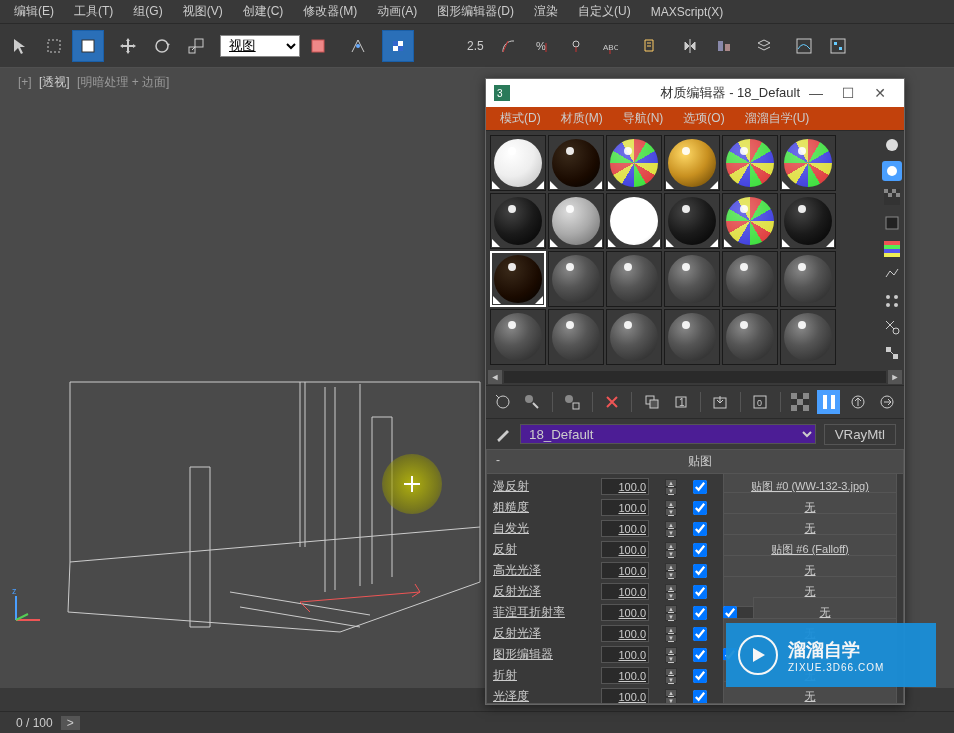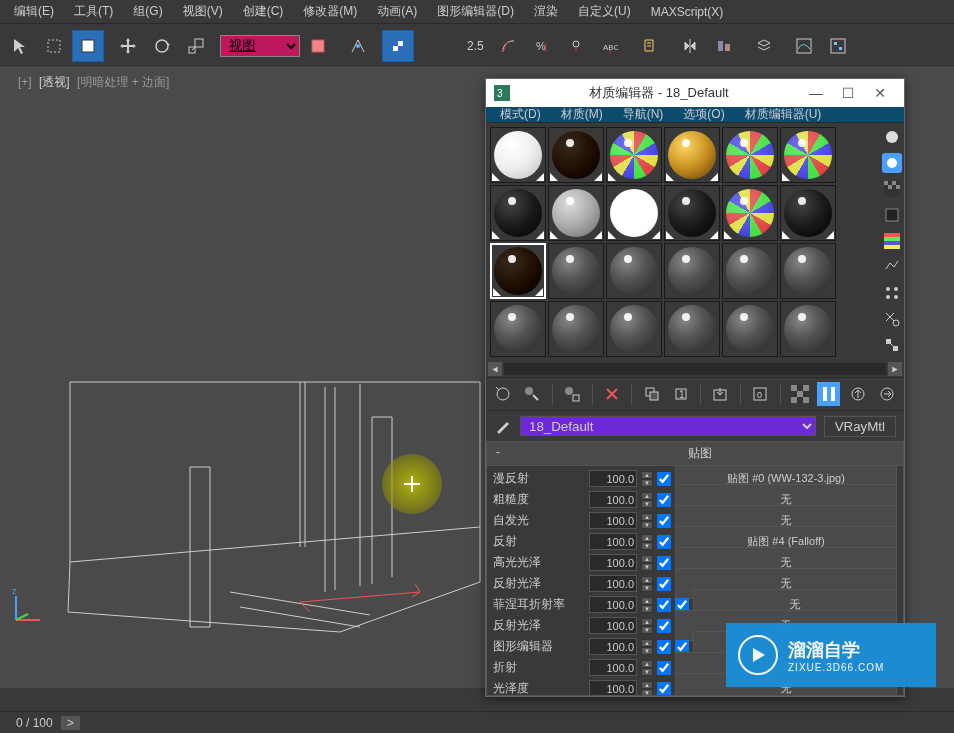--- a/index.html
+++ b/index.html
@@ -7,43 +7,43 @@
 
 
 .main-menu { background: #393939; display: flex; align-items: center; height: 24px; padding: 0 4px; border-bottom: 1px solid #2a2a2a; }
 .main-menu-item { padding: 3px 10px; color: #cccccc; cursor: pointer; }
 
 
 .toolbar { background: #393939; display: flex; align-items: center; height: 44px; padding: 2px 4px; border-bottom: 1px solid #505050; gap: 2px; }
 .tool-btn { width: 32px; height: 32px; background: #393939; border: 1px solid #393939; display: flex; align-items: center; justify-content: center; cursor: pointer; }
 .tool-btn.active { background: #2a6fb8; border-color: #1a5fa8; }
 .tool-sep { width: 4px; height: 32px; }
-.tool-dropdown { background: #be185d; color: #000; height: 22px; padding: 0 4px; border: 1px solid #888; min-width: 80px; text-decoration: underline; }
+.tool-dropdown { background: #ffffff; color: #000; height: 22px; padding: 0 4px; border: 1px solid #888; min-width: 80px; text-decoration: underline; }
 .tool-text { color: #ccc; padding: 0 6px; margin-left: 45px; }
 
 
 .viewport-area { position: relative; height: 620px; background: #4a4a4a; }
 .viewport-label { position: absolute; top: 6px; left: 6px; color: #999; font-size: 12px; margin-left: 12px; }
 .viewport-label span { margin-right: 4px; }
 .viewport-canvas { position: absolute; top: 24px; left: 0; right: 0; bottom: 0; background: #4a4a4a; }
 .wireframe { position: absolute; top: 280px; left: 60px; }
 .axis-gizmo { position: absolute; bottom: 60px; left: 8px; }
 
 
 .status-bar { position: absolute; bottom: 0; left: 0; right: 0; height: 22px; background: #393939; display: flex; align-items: center; padding: 0 8px; border-top: 1px solid #2a2a2a; }
 .status-item { color: #ccc; padding: 0 8px; }
 
 
 .mat-editor { position: absolute; top: 78px; left: 485px; width: 420px; background: #393939; border: 1px solid #666; box-shadow: 0 2px 10px rgba(0,0,0,0.5); }
 .mat-titlebar { background: #ffffff; color: #333; height: 28px; display: flex; align-items: center; padding: 0 8px; }
 .mat-titlebar-icon { width: 16px; height: 16px; margin-right: 8px; }
-.mat-title { flex: 1; text-align: center; font-size: 13px; color: #333; }
+.mat-title { flex: 1; text-align: right; font-size: 13px; color: #333; }
 .mat-win-btn { width: 32px; height: 24px; display: flex; align-items: center; justify-content: center; color: #555; cursor: pointer; font-size: 14px; }
 
-.mat-menu { background: #0c4a6e; display: flex; height: 16px; align-items: center; padding: 0 4px; border-bottom: 1px solid #2a2a2a; }
+.mat-menu { background: #c2410c; display: flex; height: 24px; align-items: center; padding: 0 4px; border-bottom: 1px solid #2a2a2a; }
 .mat-menu-item { padding: 3px 10px; color: #ccc; cursor: pointer; }
 
 
 .mat-slots-container { display: flex; }
 .mat-slots { background: #393939; padding: 4px; display: grid; grid-template-columns: repeat(6, 56px); grid-template-rows: repeat(4, 56px); gap: 2px; flex: 1; }
 .mat-slot { width: 56px; height: 56px; background: #393939; border: 1px solid #1a1a1a; display: flex; align-items: center; justify-content: center; cursor: pointer; position: relative; overflow: hidden; }
 .mat-slot.selected { border: 2px solid #fff; }
 .mat-sphere { width: 48px; height: 48px; border-radius: 50%; background: radial-gradient(circle at 35% 30%, #888 0%, #555 40%, #222 100%); position: relative; }
 .mat-sphere.white { background: radial-gradient(circle at 35% 30%, #fff 0%, #eee 50%, #bbb 100%); }
 .mat-sphere.dark { background: radial-gradient(circle at 35% 30%, #3a2a1a 0%, #1a0a00 60%, #000 100%); }
@@ -63,27 +63,27 @@
 .mat-hscroll-track { flex: 1; height: 12px; background: #2a2a2a; margin: 0 2px; }
 
 
 .mat-toolbar { background: #393939; display: flex; align-items: center; height: 34px; padding: 2px 6px; gap: 6px; border-top: 1px solid #2a2a2a; border-bottom: 1px solid #2a2a2a; }
 .mat-tool-btn { width: 24px; height: 24px; display: flex; align-items: center; justify-content: center; cursor: pointer; }
 .mat-tool-btn.on { background: #4a9fff; }
 .mat-tool-sep { width: 1px; height: 20px; background: #555; margin: 0 2px; }
 
 
 .mat-name-row { background: #393939; display: flex; align-items: center; height: 30px; padding: 4px 8px; gap: 8px; }
-.mat-name-select { flex: 1; background: #6d28d9; color: #ccc; border: 1px solid #555; height: 20px; padding: 0 4px; }
+.mat-name-select { flex: 1; background: #4c1d95; color: #ccc; border: 1px solid #555; height: 20px; padding: 0 4px; }
 .mat-type-btn { background: #393939; color: #ccc; border: 1px solid #555; padding: 2px 10px; cursor: pointer; }
 
 
 .rollout-header { background: #4a4a4a; color: #ccc; text-align: center; padding: 3px; border: 1px solid #555; cursor: pointer; }
 .rollout-body { background: #393939; padding: 2px 6px; max-height: 230px; overflow-y: auto; border: 1px solid #555; border-top: none; }
-.param-row { display: flex; align-items: center; height: 21px; gap: 4px; }
+.param-row { display: flex; align-items: center; height: 21px; gap: 16px; text-decoration: underline; }
 .param-label { width: 92px; color: #ccc; font-size: 12px; }
 .param-spinner { width: 48px; background: #2a2a2a; color: #ccc; border: 1px solid #555; text-align: right; padding: 0 2px; height: 17px; font-size: 11px; }
 .param-spin-btns { width: 12px; display: flex; flex-direction: column; }
 .param-spin-btn { height: 8px; background: #555; font-size: 6px; line-height: 6px; text-align: center; cursor: pointer; border: 1px solid #333; }
 .param-check { width: 14px; height: 14px; }
 .param-map-btn { flex: 1; background: #4a4a4a; color: #ccc; border: 1px solid #555; height: 31px; font-size: 11px; text-align: center; cursor: pointer; }
 
 
 .watermark { position: absolute; bottom: 46px; right: 18px; width: 210px; height: 64px; background: #1a8fd8; display: flex; align-items: center; padding: 0 12px; gap: 10px; opacity: 0.95; }
 .watermark-icon { width: 40px; height: 40px; border: 2px solid #fff; border-radius: 50%; display: flex; align-items: center; justify-content: center; }
@@ -301,21 +301,21 @@
     <span class="mat-title">材质编辑器 - 18_Default</span>
     <div class="mat-win-btn">—</div>
     <div class="mat-win-btn">☐</div>
     <div class="mat-win-btn close">✕</div>
   </div>
   <div class="mat-menu">
     <div class="mat-menu-item">模式(D)</div>
     <div class="mat-menu-item">材质(M)</div>
     <div class="mat-menu-item">导航(N)</div>
     <div class="mat-menu-item">选项(O)</div>
-    <div class="mat-menu-item">材质编辑器(U)</div>
+    <div class="mat-menu-item">溜溜自学(U)</div>
   </div>
 
   <div class="mat-slots-container">
     <div class="mat-slots">
 
       <div class="mat-slot">
           <div class="mat-sphere white"></div>
           <div class="corner-mark"></div>
           <div class="corner-mark-r"></div>
         </div>
@@ -611,21 +611,21 @@
           <button class="param-map-btn">无</button>
         </div>
         <div class="param-row">
           <span class="param-label">反射</span>
           <input class="param-spinner" value="100.0" style="">
           <div class="param-spin-btns">
             <div class="param-spin-btn">▲</div>
             <div class="param-spin-btn">▼</div>
           </div>
           <input type="checkbox" class="param-check" checked="" style="">
-          <button class="param-map-btn">贴图 #4 (Falloff)</button>
+          <button class="param-map-btn">贴图 #6 (Falloff)</button>
         </div>
         <div class="param-row">
           <span class="param-label">高光光泽</span>
           <input class="param-spinner" value="100.0" style="">
           <div class="param-spin-btns">
             <div class="param-spin-btn">▲</div>
             <div class="param-spin-btn">▼</div>
           </div>
           <input type="checkbox" class="param-check" checked="" style="">
           <button class="param-map-btn">无</button>

